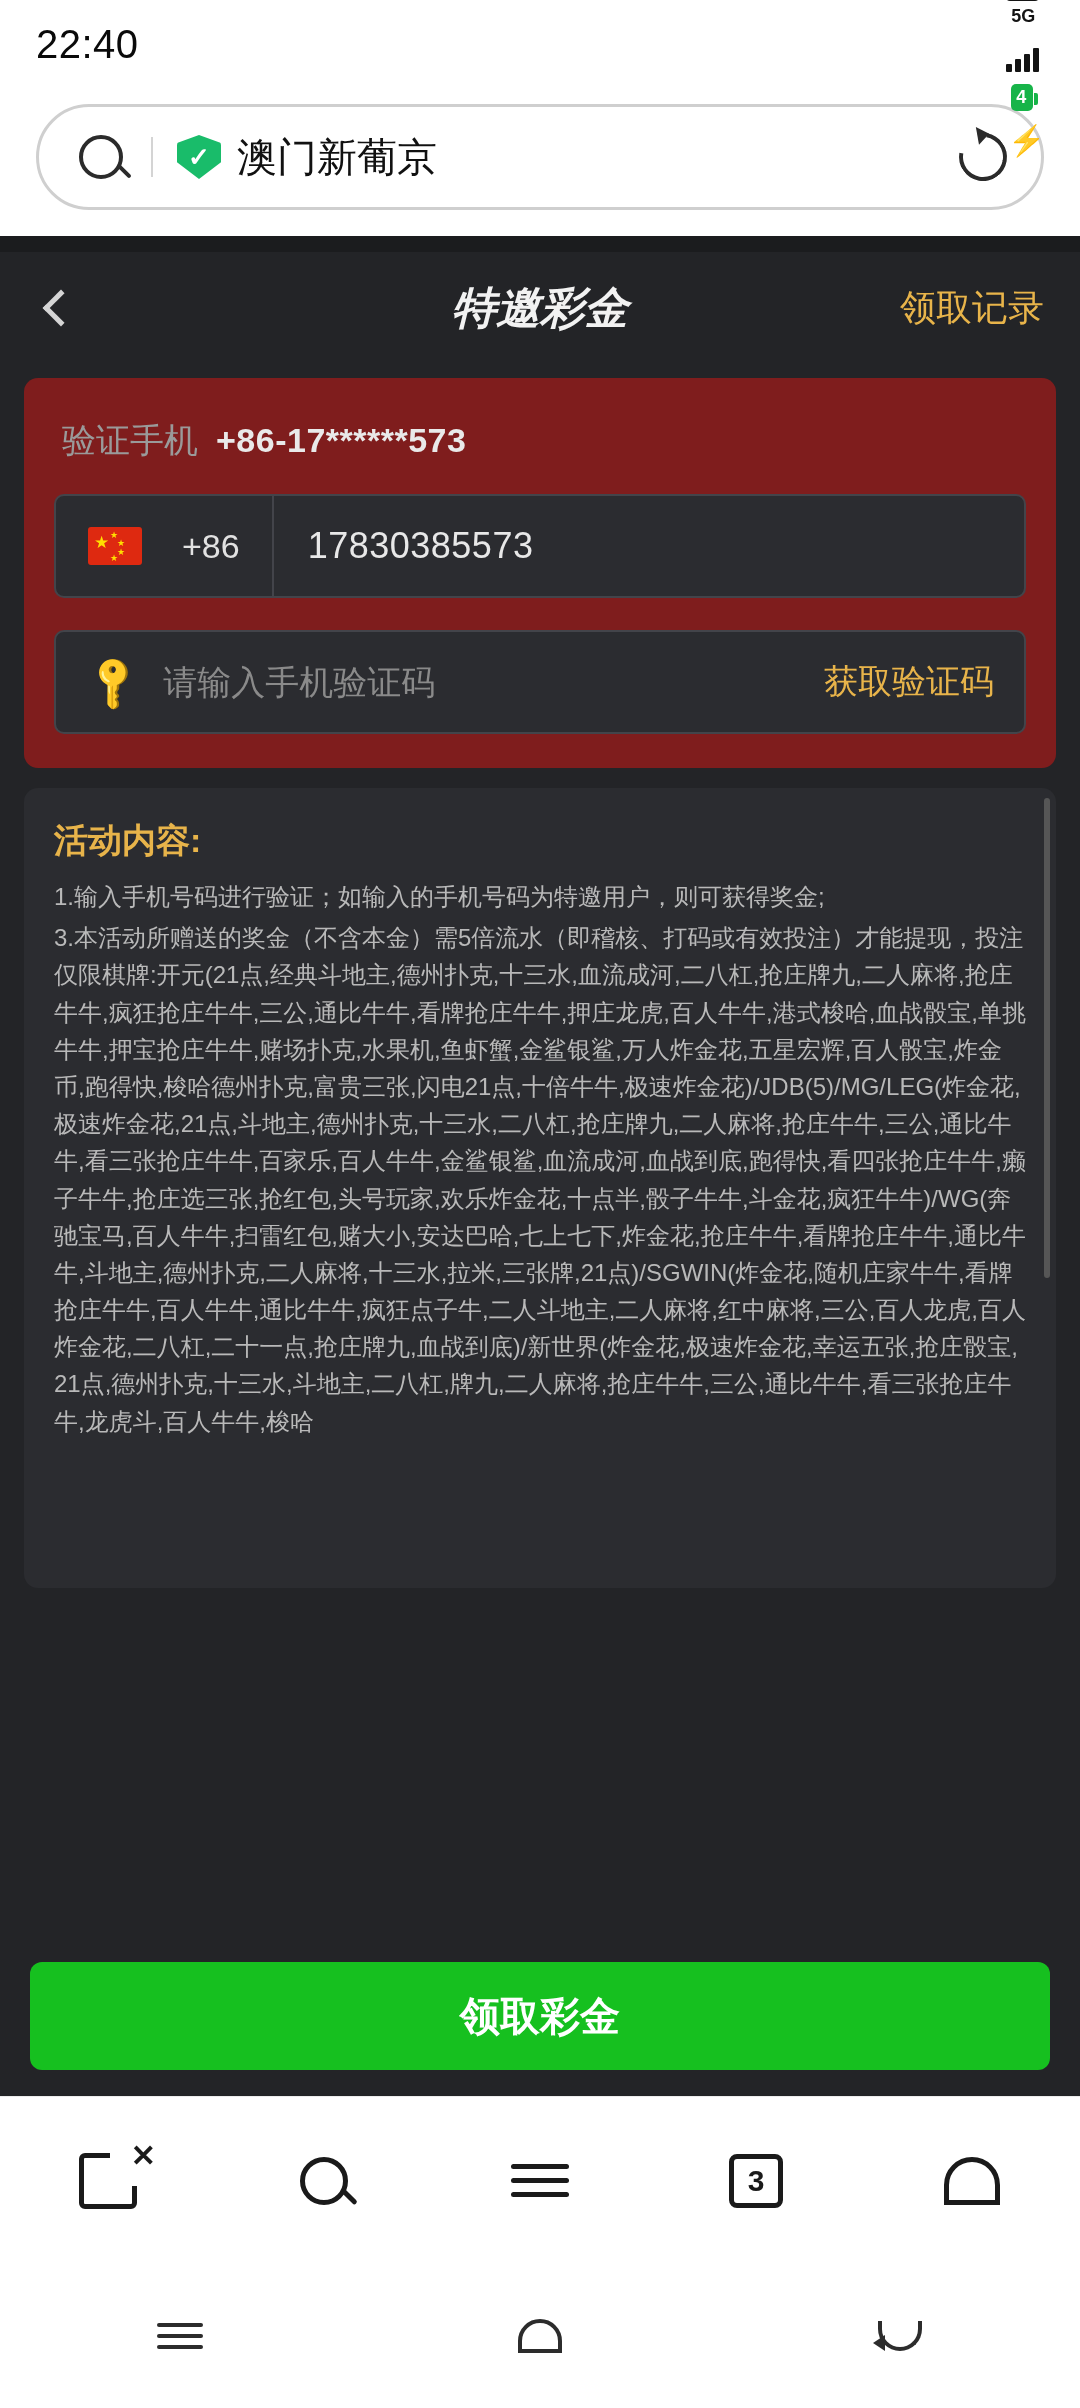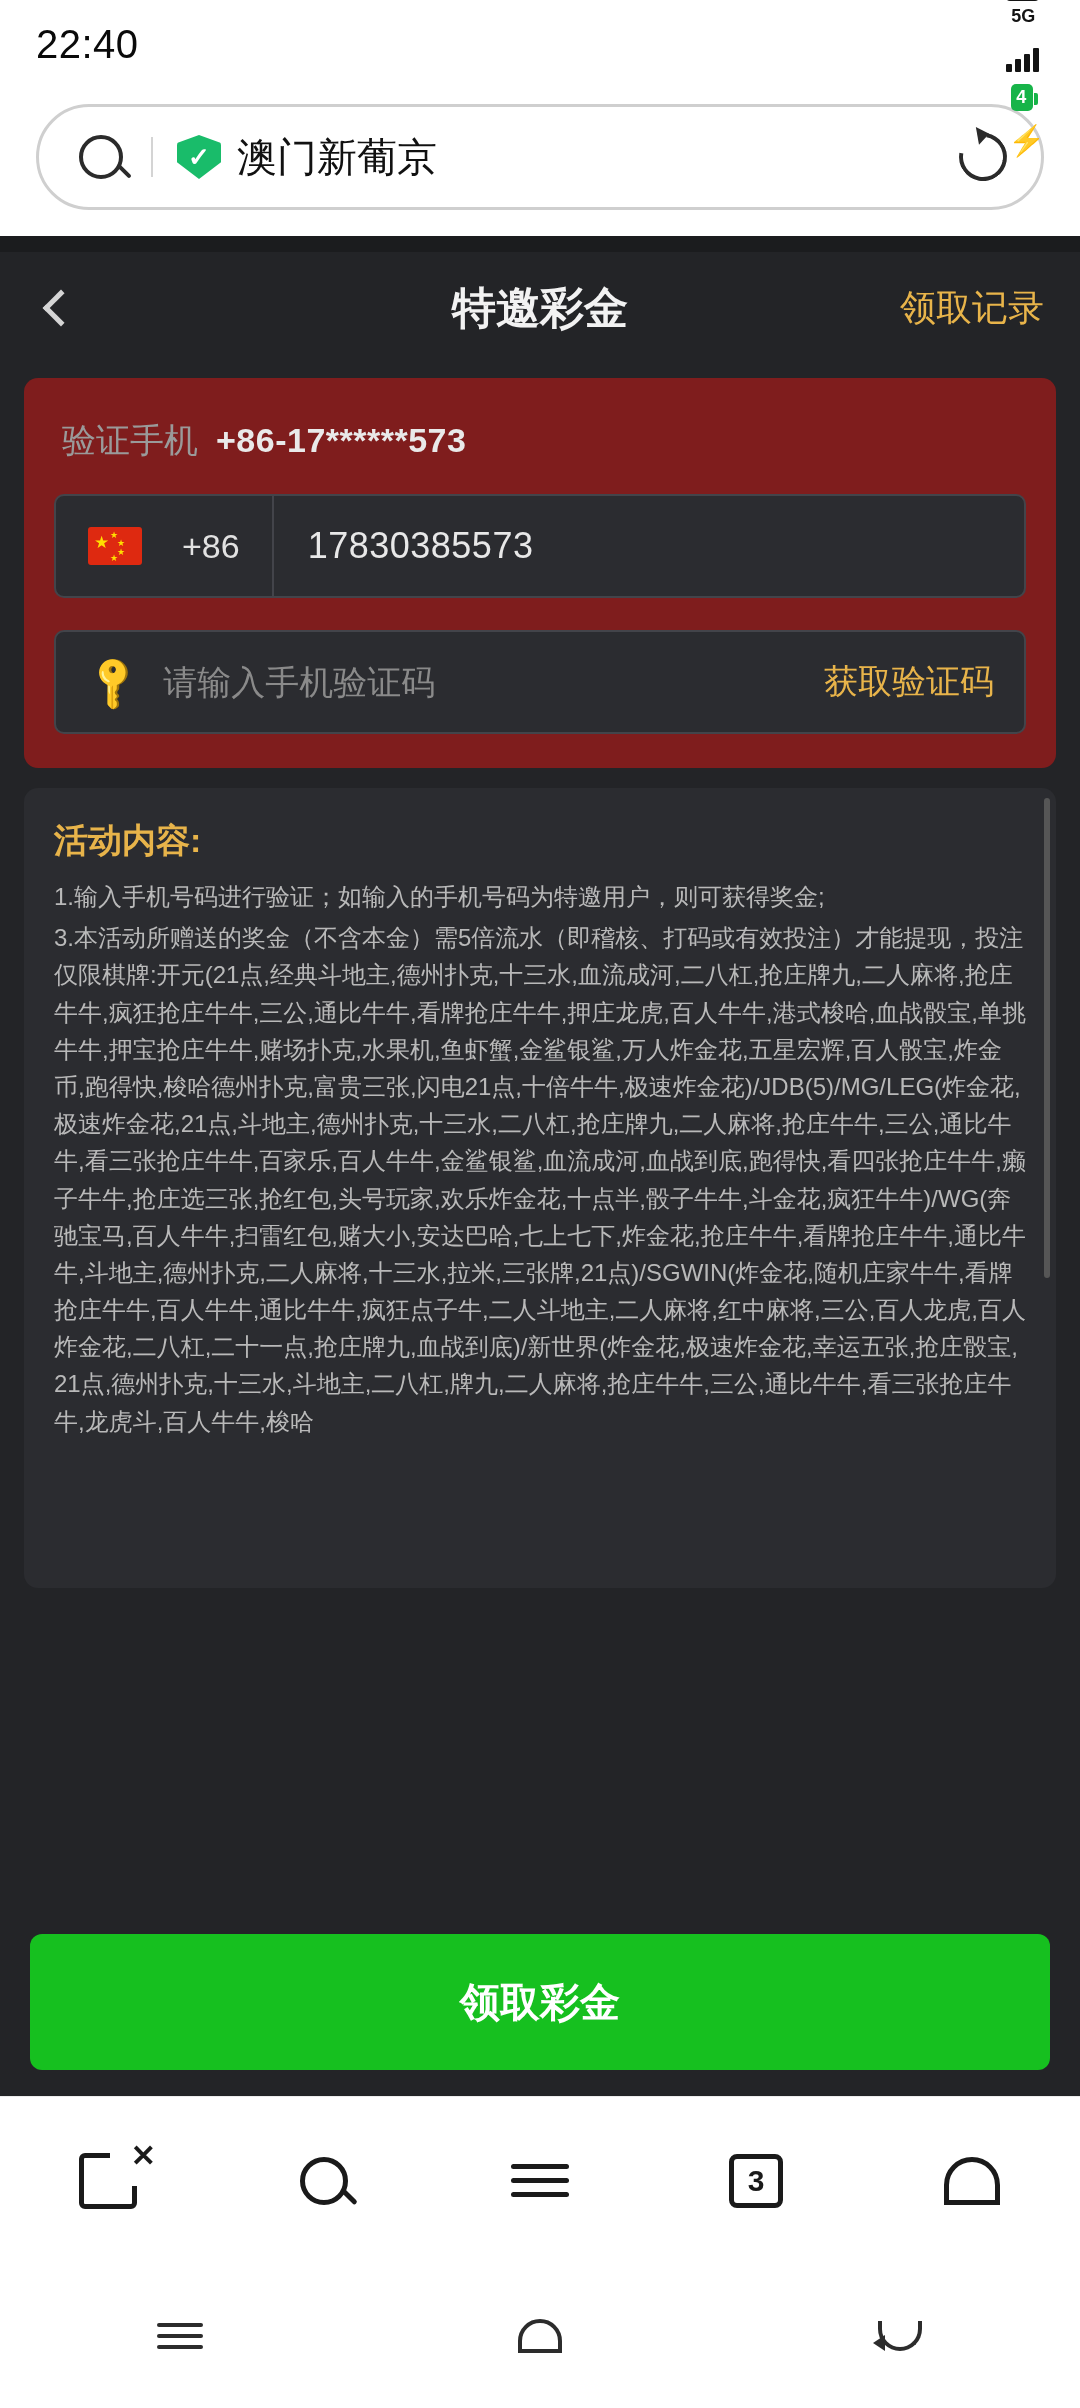--- a/index.html
+++ b/index.html
@@ -142,21 +142,21 @@
   }
   .back-chevron {
     width: 26px; height: 26px;
     border-left: 5px solid #d5d5d5;
     border-bottom: 5px solid #d5d5d5;
     transform: rotate(45deg);
     margin-left: 12px;
   }
   .app-title {
     position: absolute; left:0; right:0; text-align:center;
-    font-size: 44px; color: #f2f2f2; font-weight: bold;
+    font-size: 44px; color: #f2f2f2; font-weight: bold; font-style: italic;
   }
   .header-link {
     margin-left: auto;
     font-size: 36px; color: #e8b44a;
     position: relative; z-index: 2;
   }
 
   .card {
     margin: 14px 24px 0 24px;
     background: #7f1d1d;
@@ -228,21 +228,21 @@
   }
 
   
   .cta-wrap {
     position: absolute;
     bottom: 0; left: 0; right: 0;
     padding: 18px 30px 26px 30px;
     background: #232427;
   }
   .cta {
-    height: 136px;
+    height: 108px;
     background: #16c01f;
     border-radius: 12px;
     display: flex; align-items: center; justify-content: center;
     color: #fff; font-size: 40px; font-weight: bold;
     border: 0; width: 100%;
     font-family: "Liberation Sans", sans-serif;
   }
 
   
   .browser-bar {

